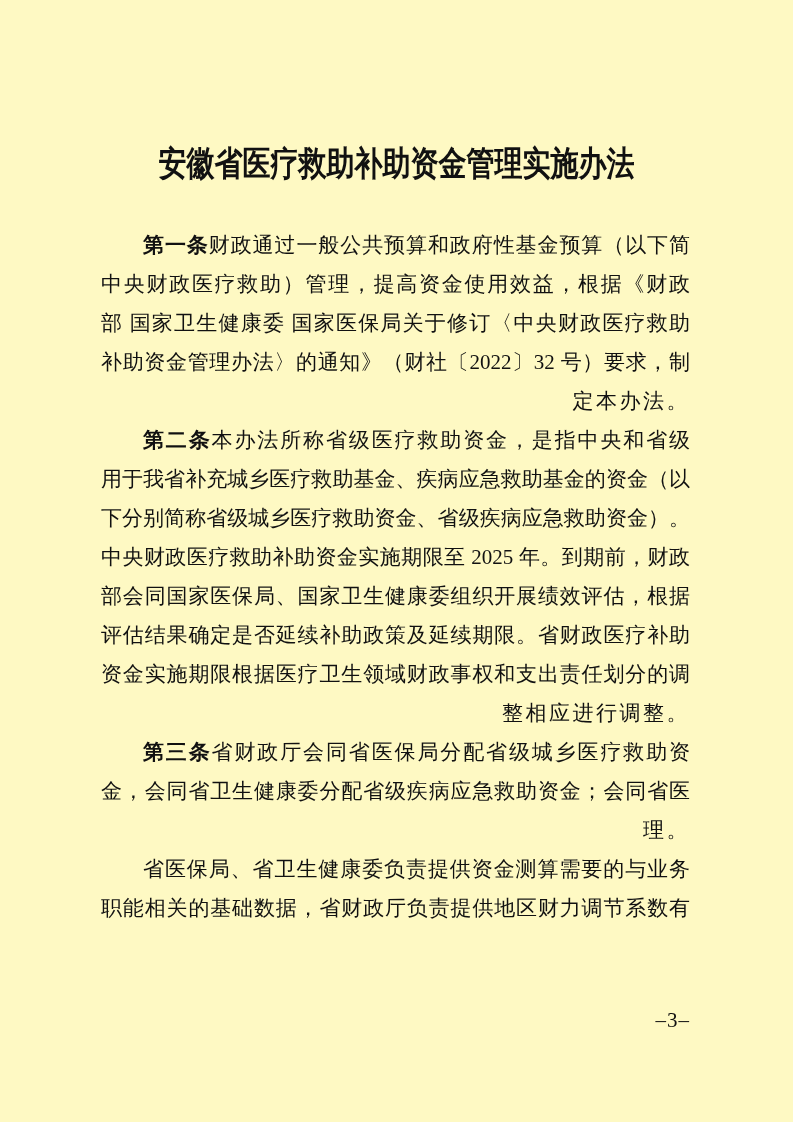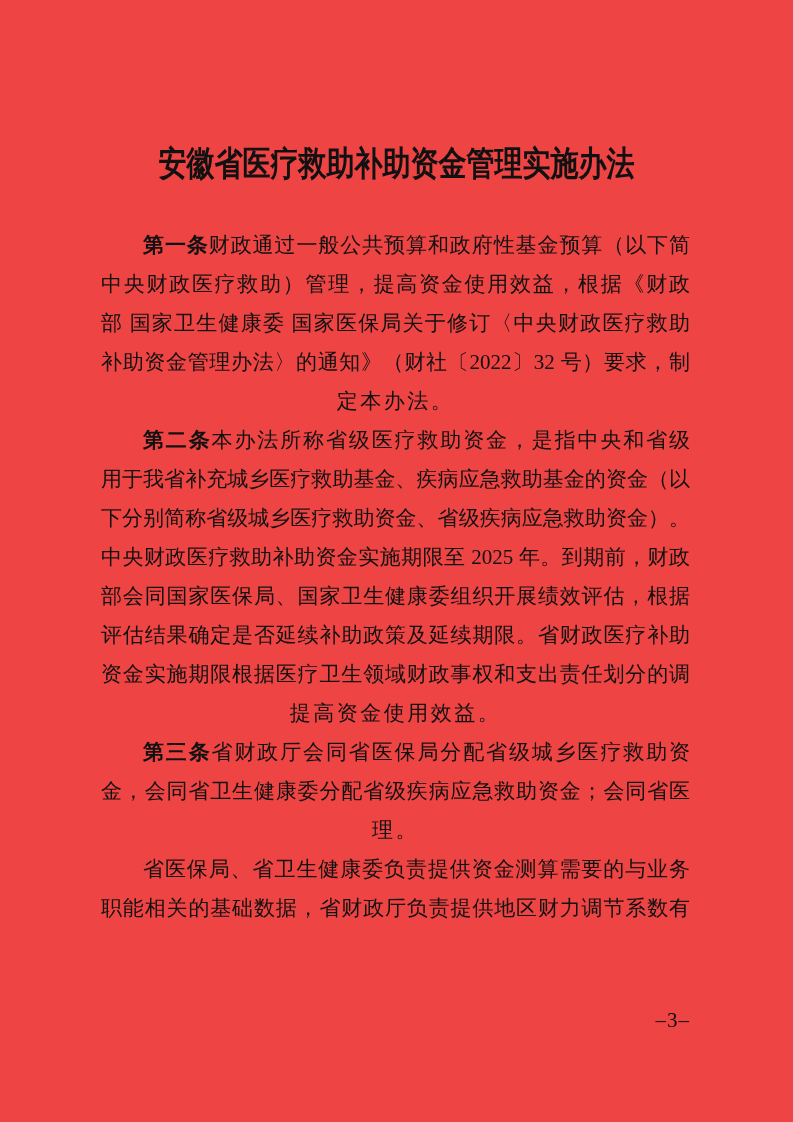--- a/index.html
+++ b/index.html
@@ -1,20 +1,20 @@
 <!DOCTYPE html>
 <html><head>
 <meta charset="utf-8">
 <style>
   html, body { margin: 0; padding: 0; background: #ffffff; }
   .page {
     position: relative;
     width: 793px;
     height: 1122px;
-    background: #ef4444;
+    background: #fef9c3;
     overflow: hidden;
     font-family: "Liberation Serif", "DejaVu Serif", serif;
     color: #111111;
   }
   .doc-title {
     position: absolute;
     top: 141px;
     left: 0;
     width: 100%;
     text-align: center;
@@ -36,21 +36,21 @@
     line-height: 39px;
     font-size: 21px;
     white-space: nowrap;
   }
   .line.justify {
     white-space: normal;
     text-align: justify;
     text-align-last: justify;
   }
   .line.plain {
-    text-align: center;
+    text-align: right;
     letter-spacing: 2.5px;
   }
   .line.indent { padding-left: 42px; }
   .label {
     font-weight: 700;
   }
   .page-number {
     position: absolute;
     top: 1008px;
     left: 101px;
@@ -75,21 +75,21 @@
     <div class="line justify">补助资金管理办法〉的通知》（财社〔2022〕32 号）要求，制</div>
     <div class="line plain">定本办法。</div>
 
     <div class="line indent justify"><span class="label">第二条</span><span>本办法所称省级医疗救助资金，是指中央和省级</span></div>
     <div class="line justify">用于我省补充城乡医疗救助基金、疾病应急救助基金的资金（以</div>
     <div class="line justify">下分别简称省级城乡医疗救助资金、省级疾病应急救助资金）。</div>
     <div class="line justify">中央财政医疗救助补助资金实施期限至 2025 年。到期前，财政</div>
     <div class="line justify">部会同国家医保局、国家卫生健康委组织开展绩效评估，根据</div>
     <div class="line justify">评估结果确定是否延续补助政策及延续期限。省财政医疗补助</div>
     <div class="line justify">资金实施期限根据医疗卫生领域财政事权和支出责任划分的调</div>
-    <div class="line plain">提高资金使用效益。</div>
+    <div class="line plain">整相应进行调整。</div>
 
     <div class="line indent justify"><span class="label">第三条</span><span>省财政厅会同省医保局分配省级城乡医疗救助资</span></div>
     <div class="line justify">金，会同省卫生健康委分配省级疾病应急救助资金；会同省医</div>
     <div class="line plain">理。</div>
 
     <div class="line indent justify">省医保局、省卫生健康委负责提供资金测算需要的与业务</div>
     <div class="line justify">职能相关的基础数据，省财政厅负责提供地区财力调节系数有</div>
 
   </div>
 

